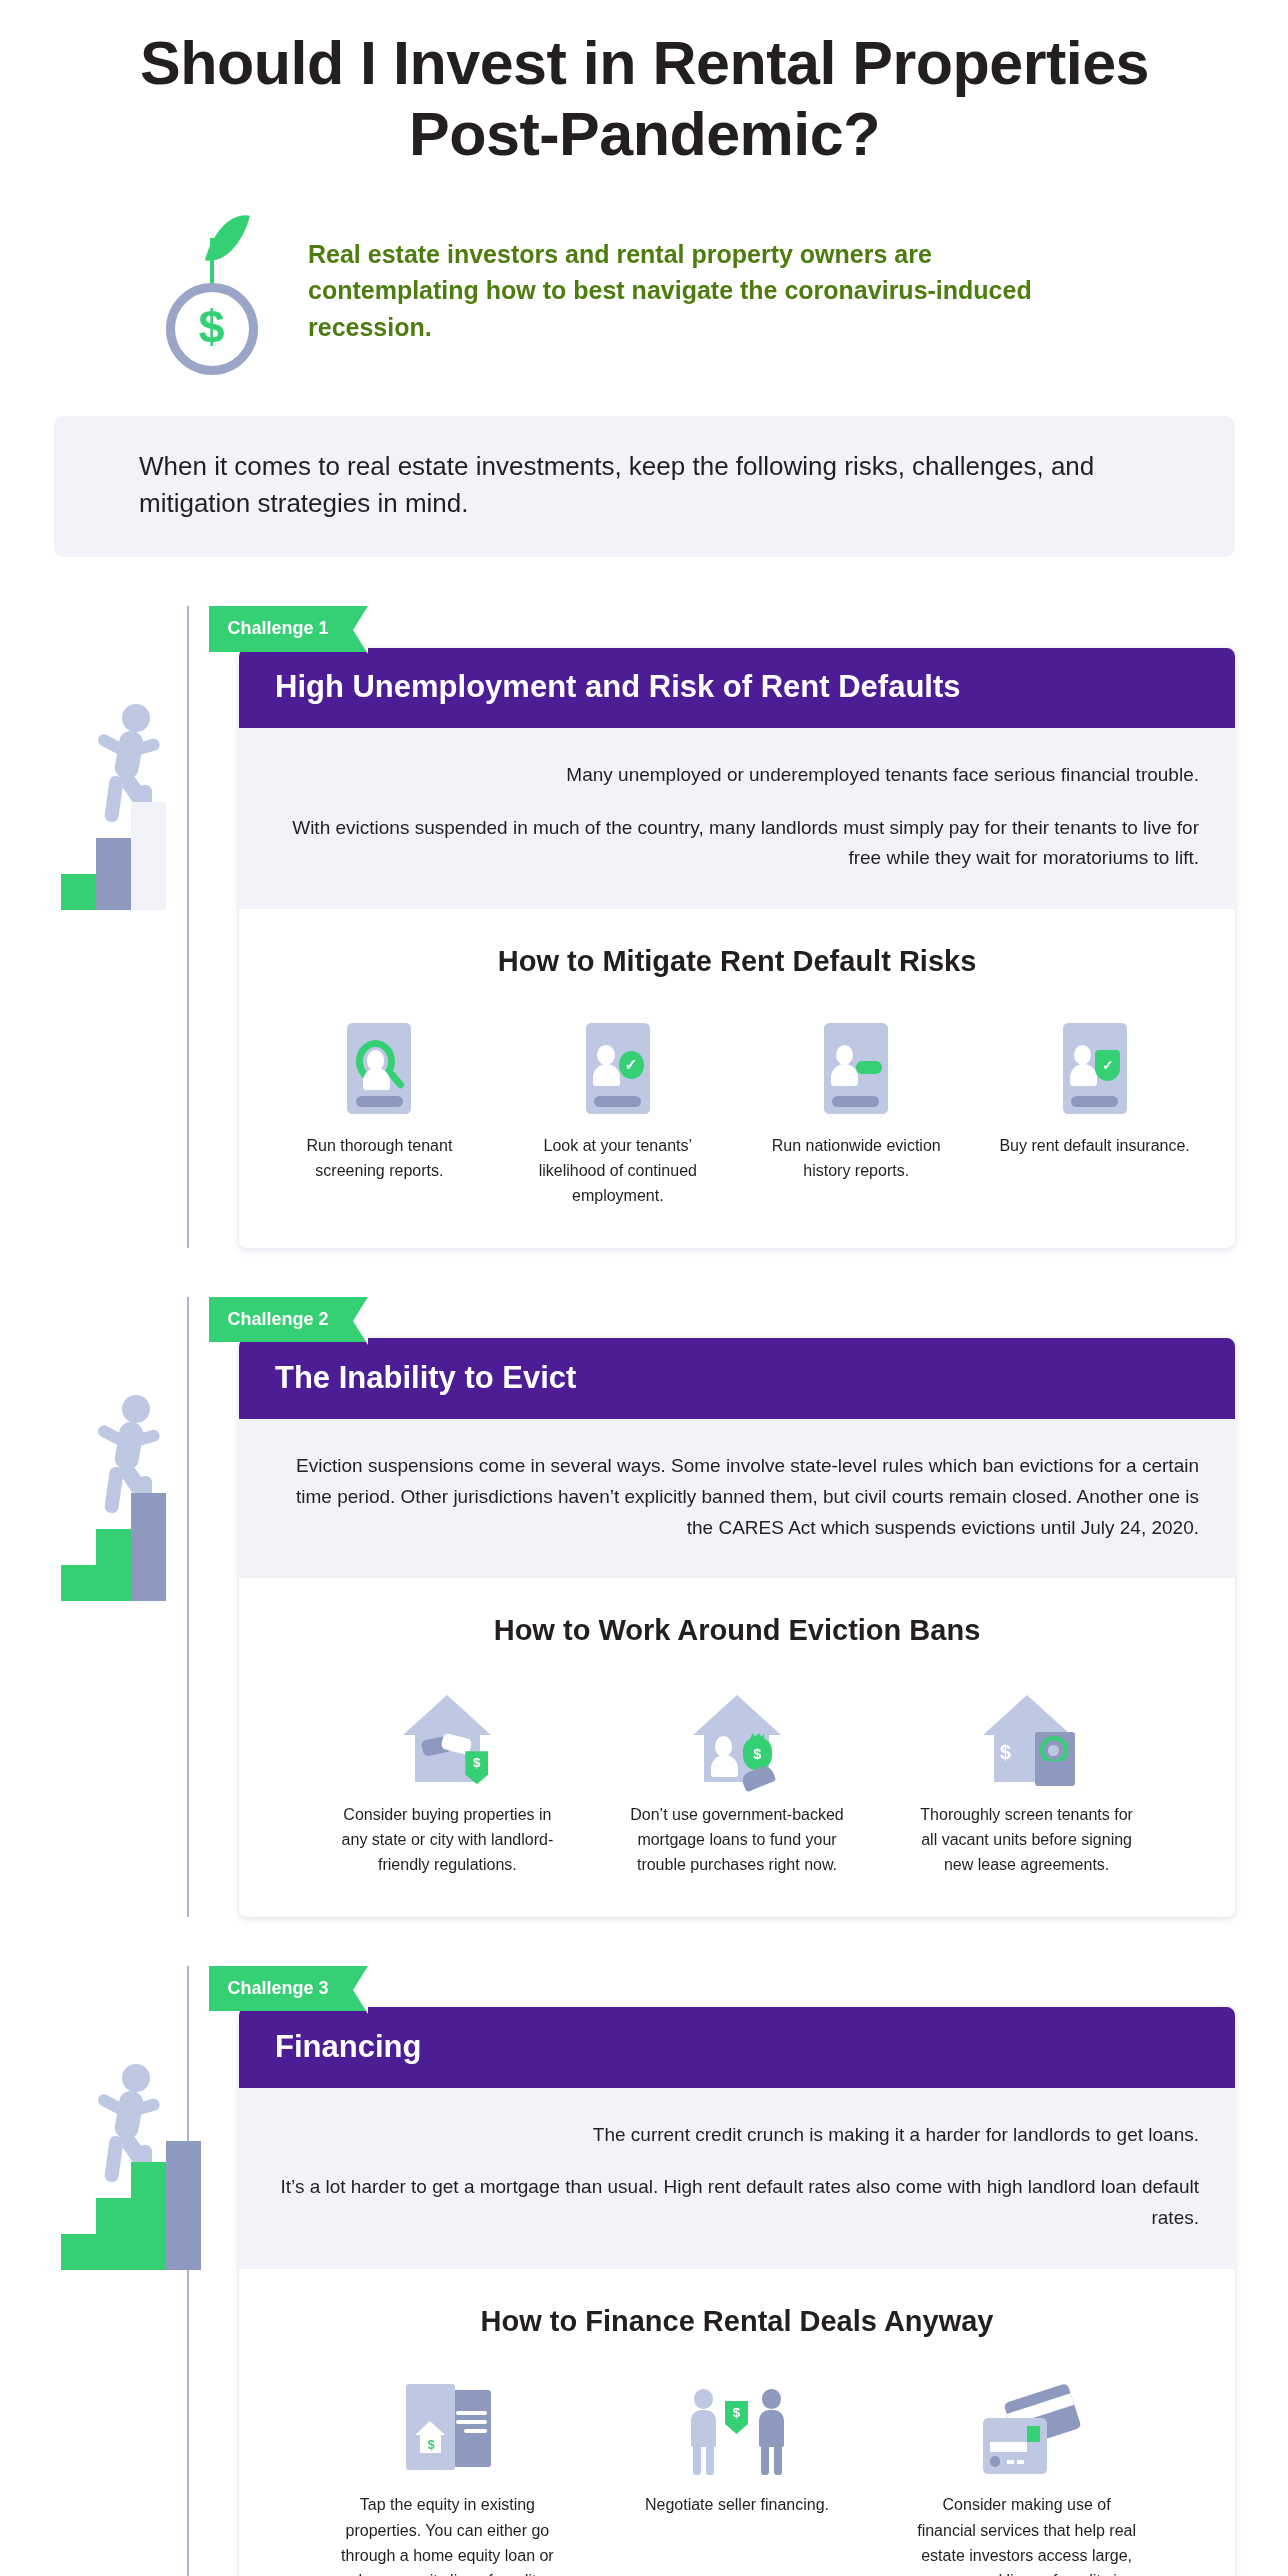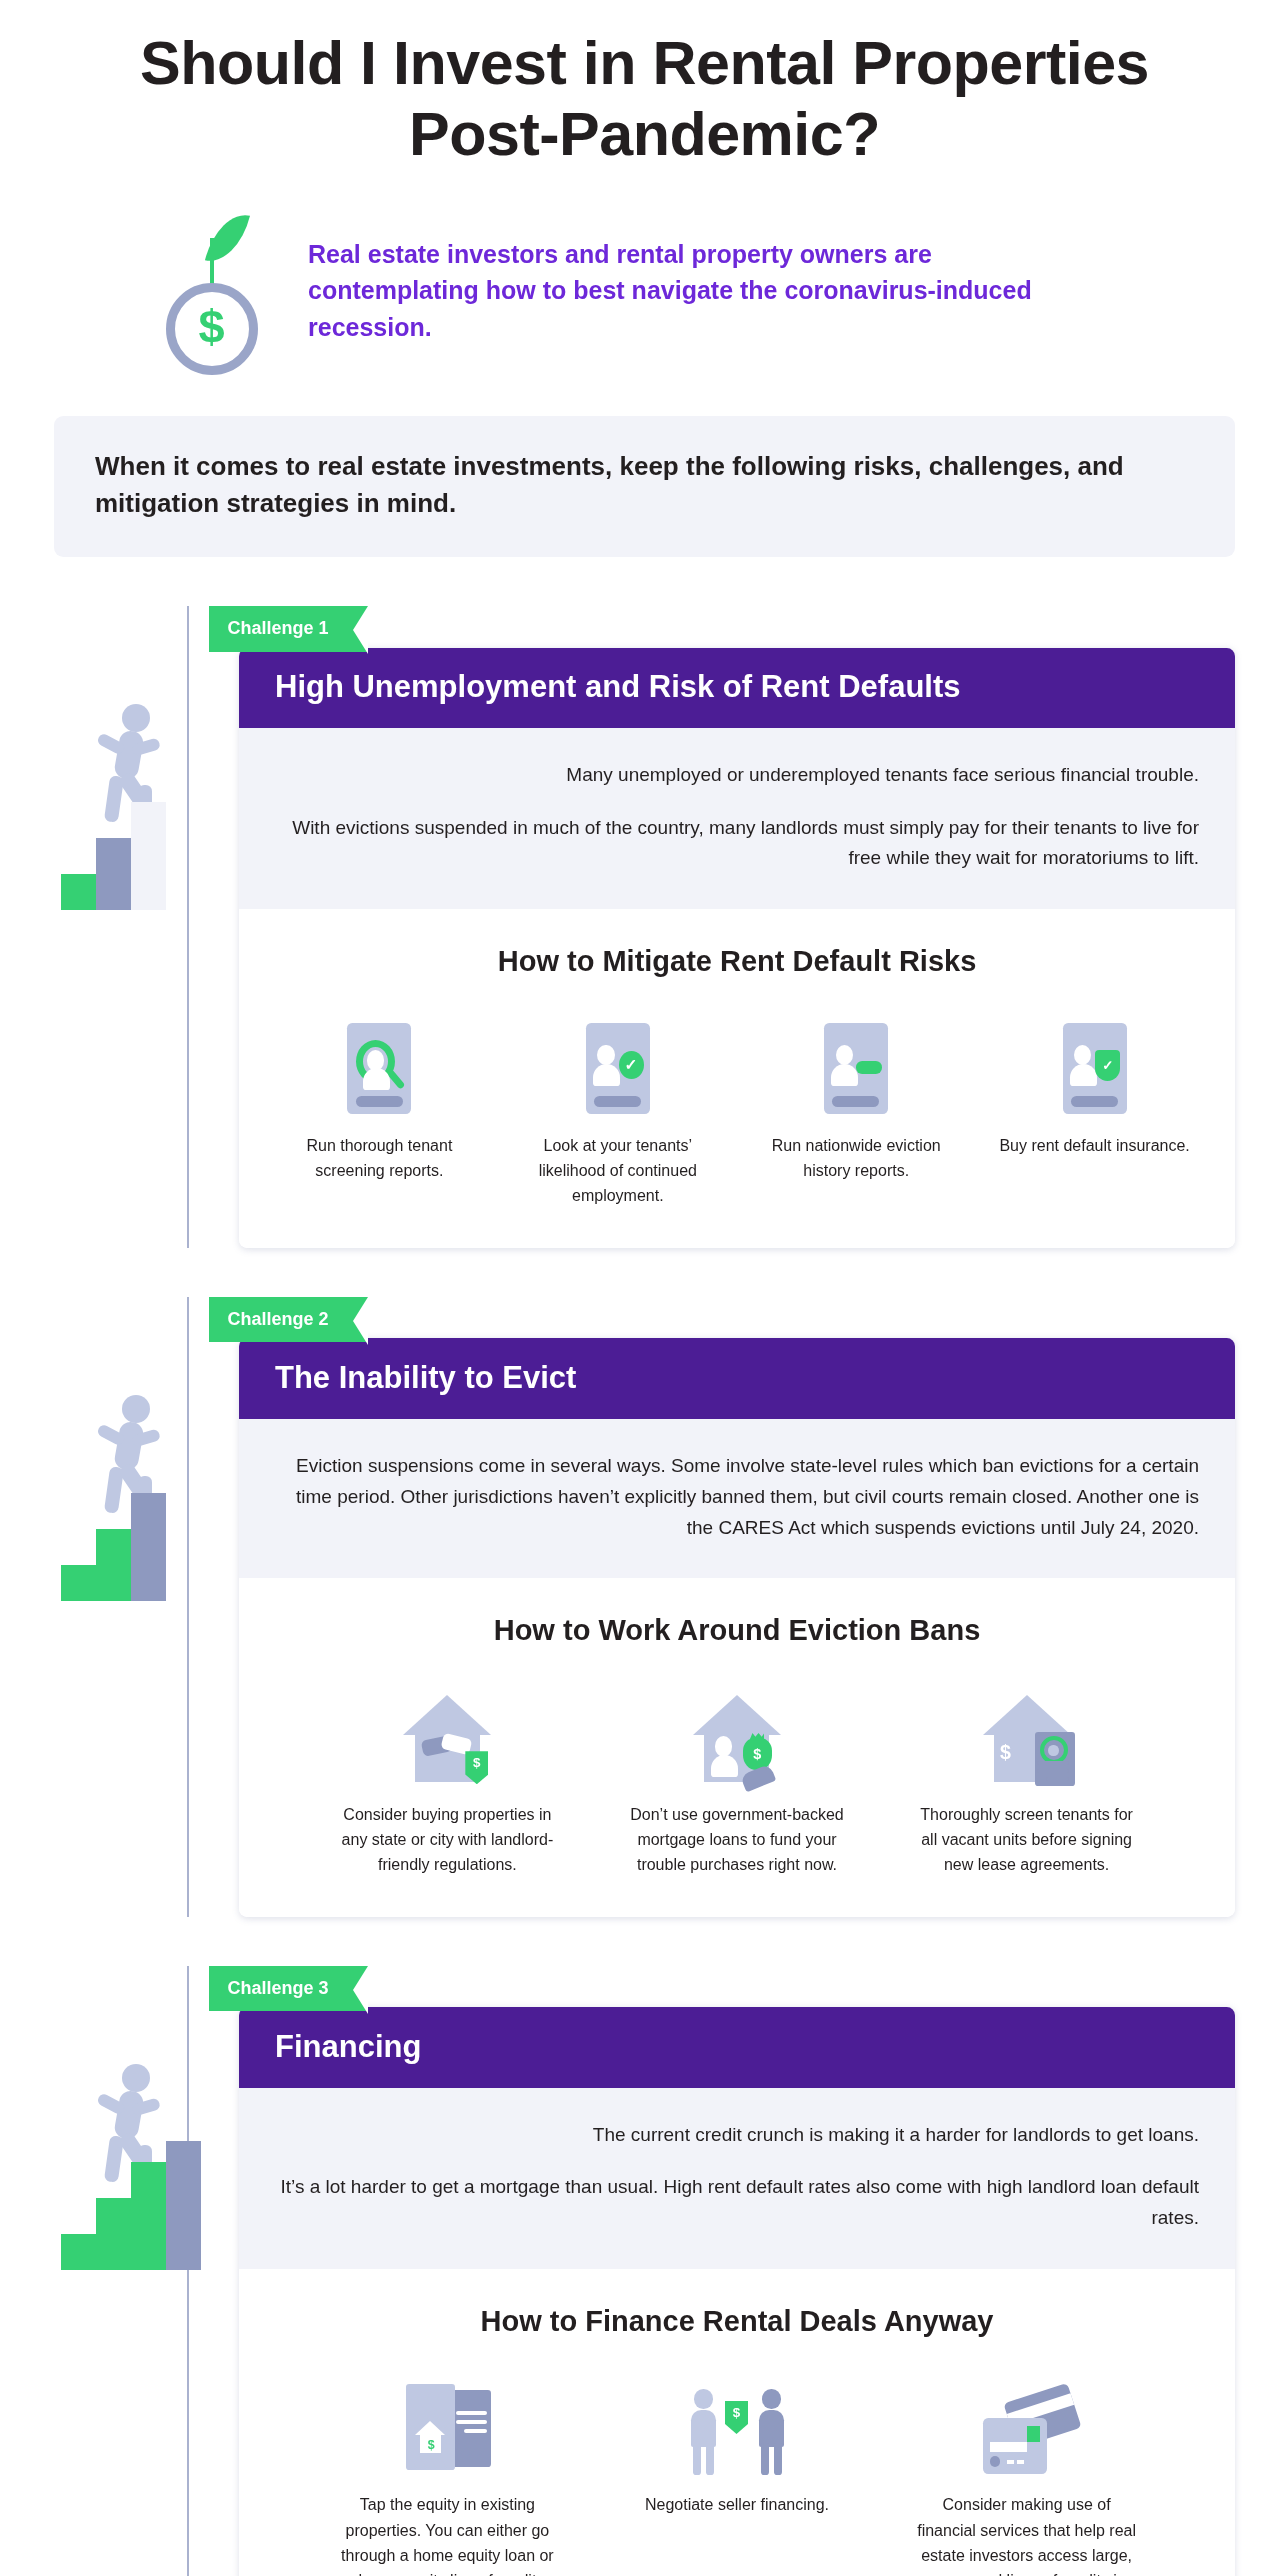--- a/index.html
+++ b/index.html
@@ -72,36 +72,37 @@
     left: 61px; top: 5.2px;
     width: 33px; height: 54px;
     background: #35d073;
     border-radius: 100% 0 100% 0;
     transform: rotate(14deg);
   }
   .hero-sub {
     font-size: 25px;
     line-height: 1.45;
     font-weight: 700;
-    color: #6d28d9;
+    color: #4d7c0f;
     max-width: 762px;
   }
 
   
   .intro-box {
     margin: 40px 54px 0 54px;
     background: #f2f3f9;
     border-radius: 9.3px;
     padding: 32px 41px 34px 41px;
   }
   .intro-box p {
     font-size: 26px;
     line-height: 1.45;
-    font-weight: 700;
+    font-weight: 400;
     color: #231f20;
+    margin-left: 44px;
   }
 
   
   .challenge {
     position: relative;
     margin: 49px 54px 0 54px;
     padding-left: 139px;
   }
   .stairs-col {
     position: absolute;

